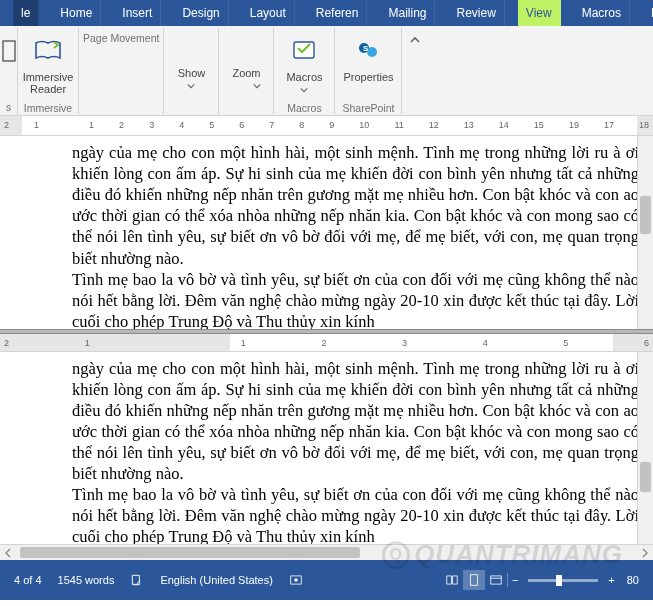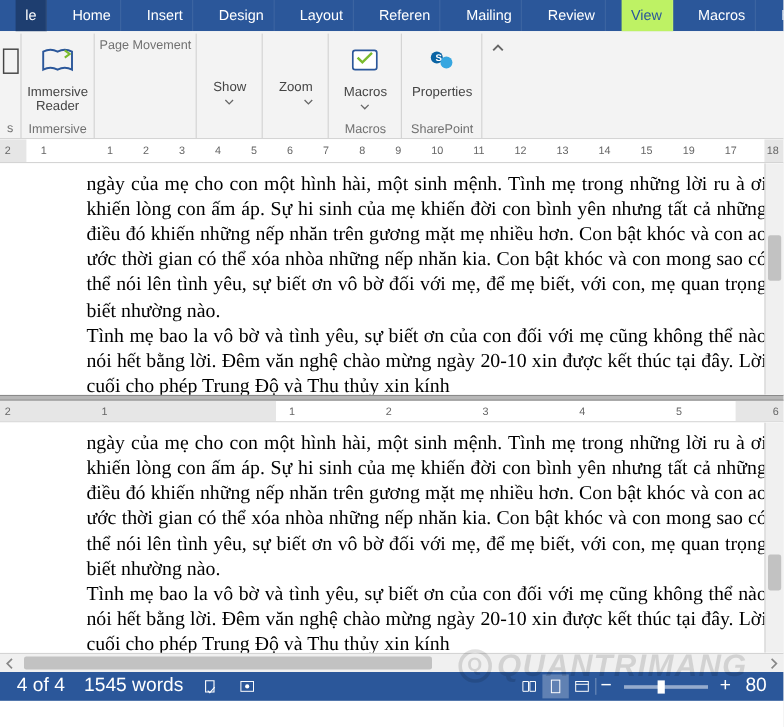--- a/index.html
+++ b/index.html
@@ -53,22 +53,22 @@
     font-family: "Times New Roman", serif; font-size: 16.5px; line-height: 1.28;
     color: #000; padding: 6px 14px 6px 72px; text-align: justify;
   }
   .doc-text p { margin: 0; }
   .pane .vscroll { position:absolute; top:0; right:0; width:16px; height:100%; background:#f0f0f0; border-left:1px solid #d4d4d4; }
   .pane .vscroll .thumb { position:absolute; left:2px; right:2px; background:#c2c2c2; border-radius:2px; }
   .hscroll { height: 16px; background:#f0f0f0; border-top:1px solid #d4d4d4; display:flex; align-items:center; }
   .hscroll .zone { position:relative; height:100%; }
   .hscroll .thumb { position:absolute; top:2px; bottom:2px; background:#c2c2c2; border-radius:2px; }
   .statusbar {
-    height: 24px; background: #2b579a; color: #fff; display: flex; align-items: center;
-    font-size: 16px; padding: 0 6px;
+    height: 40px; background: #2b579a; color: #fff; display: flex; align-items: center;
+    font-size: 11px; padding: 0 6px;
   }
   .sb-item { padding: 0 8px; display: flex; align-items: center; gap: 5px; cursor: pointer; }
   .sb-sep { width:1px; height:14px; background: rgba(255,255,255,0.3); }
   .sb-right { margin-left: auto; display:flex; align-items:center; }
   .viewbtn { width: 22px; height: 20px; display:flex; align-items:center; justify-content:center; cursor:pointer; }
   .viewbtn svg { stroke:#fff; fill:none; width:14px; height:14px; stroke-width:1.4; }
   .zoom-slider { width:70px; height:3px; background:rgba(255,255,255,0.5); position:relative; margin:0 6px; }
   .zoom-slider .knob { position:absolute; width:6px; height:11px; background:#fff; top:-4px; left:28px; }
   .watermark {
     position:absolute; bottom:36px; right:30px; font-size:26px; font-weight:bold;
@@ -281,20 +281,21 @@
 
 <div class="statusbar">
   <div class="sb-item">4 of 4</div>
   <div class="sb-item">1545 words</div>
   <div class="sb-item">
     <svg width="14" height="14" viewBox="0 0 24 24">
         <path d="M4 4h12v16H4z" fill="none" stroke="#fff" stroke-width="1.6"></path>
         <path d="M7 18l3 3l7-8" fill="none" stroke="#fff" stroke-width="1.6"></path>
       </svg>
   </div>
+  <div class="sb-item">English (United States)</div>
   <div class="sb-item">
     <svg width="14" height="14" viewBox="0 0 24 24">
         <rect x="3" y="5" width="18" height="14" fill="none" stroke="#fff" stroke-width="1.4"></rect>
         <circle cx="12" cy="12" r="3" fill="#fff"></circle>
       </svg>
   </div>
   <div class="sb-right">
     <div class="viewbtn">
         <svg viewBox="0 0 24 24">
           <path d="M3 5h8v14H3zM13 5h8v14h-8z"></path>

